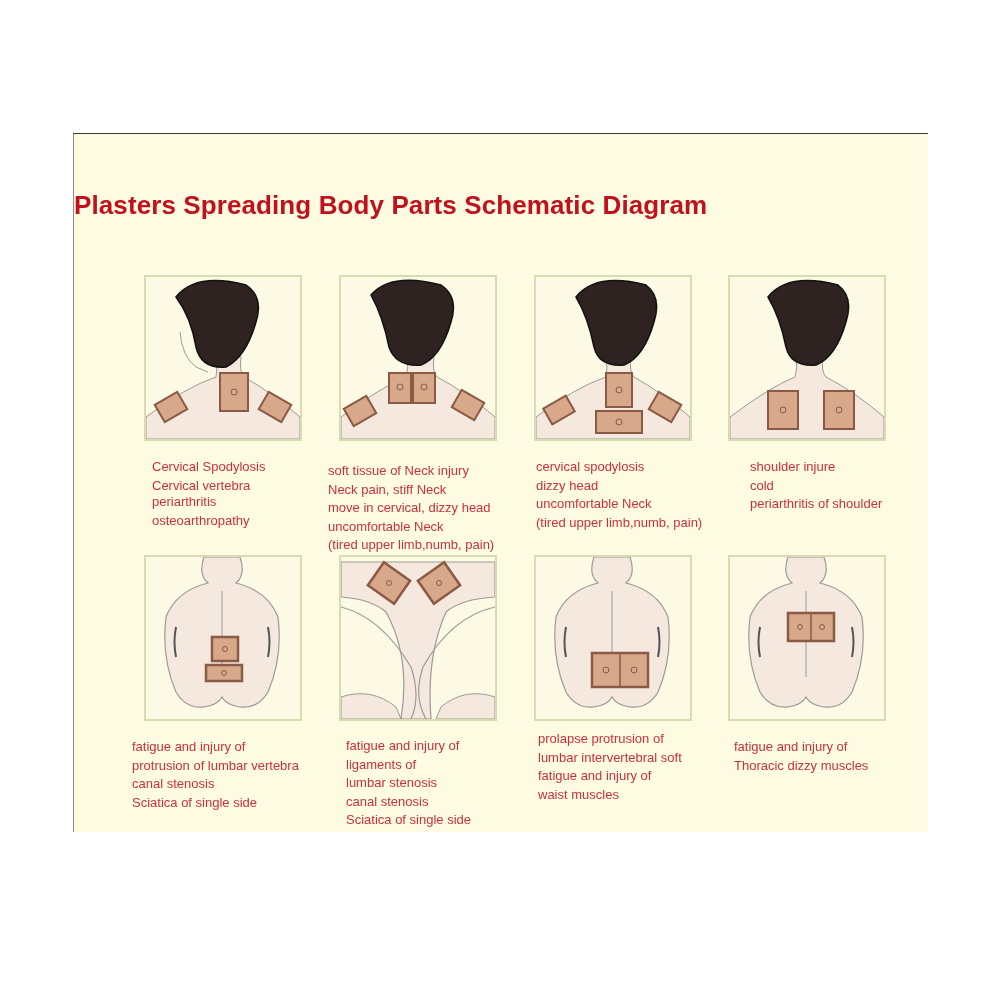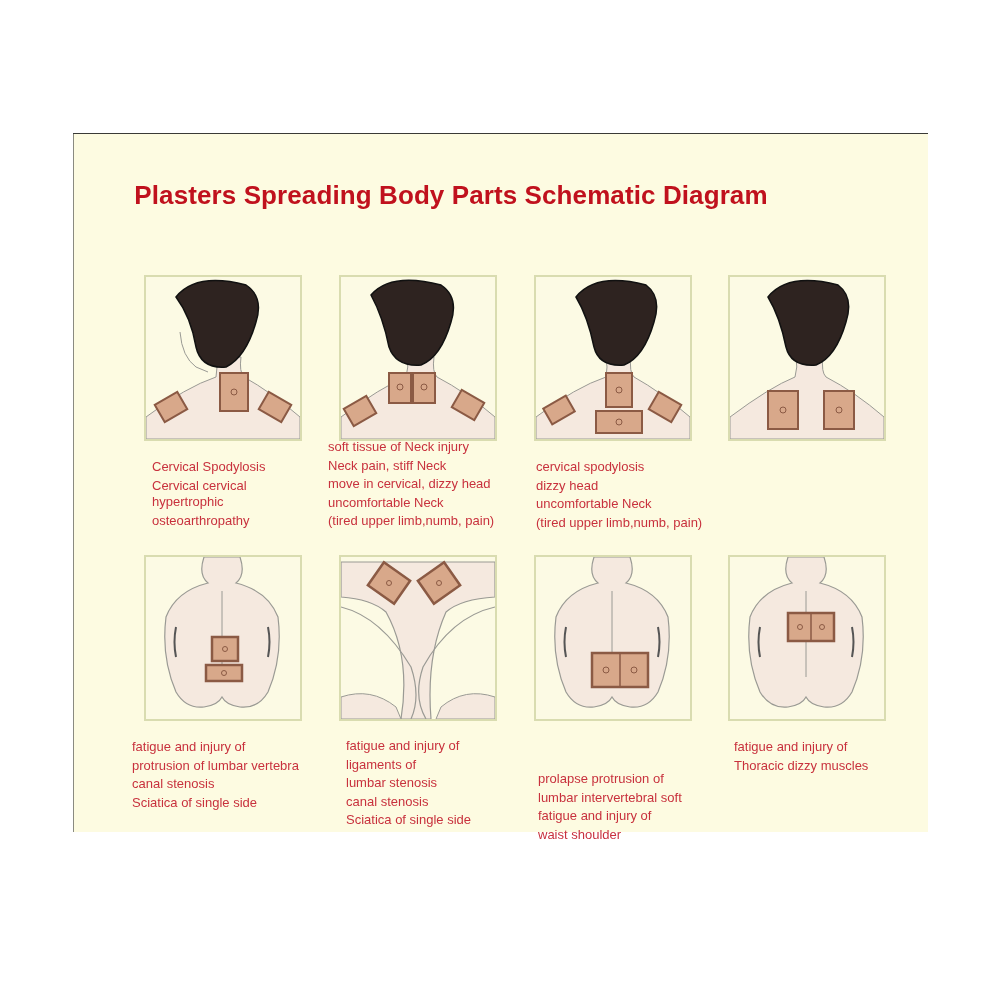--- a/index.html
+++ b/index.html
@@ -1,19 +1,19 @@
 <!DOCTYPE html>
 <html><head>
 <meta charset="utf-8">
 <style>
   html, body { margin:0; padding:0; }
   body { width:1001px; height:1001px; background:#ffffff; position:relative; overflow:hidden; font-family:"Liberation Sans", sans-serif; }
   .sheet { position:absolute; left:73px; top:134px; width:854px; height:698px; background:#fdfbe1; border-left:1px solid #8a8a80; }
   .sheet-topline { position:absolute; left:73px; top:133px; width:855px; height:2px; background:#3a3a36; }
-  .title { position:absolute; left:0; width:754px; top:46px; text-align:center; color:#c0111d; font-weight:bold; font-size:26px; letter-spacing:0.1px; }
+  .title { position:absolute; left:0; width:754px; top:56px; color:#c0111d; font-weight:bold; font-size:26px; letter-spacing:0.1px; }
   .panel { position:absolute; width:158px; height:166px; box-sizing:border-box; border:2px solid #d9dcb0; background:#fcfae4; overflow:hidden; }
   .panel svg { position:absolute; left:0; top:0; width:154px; height:162px; }
   .caption { position:absolute; color:#c8313d; font-size:13px; line-height:18.5px; white-space:nowrap; }
   .caption div { margin:0; }
 </style>
 </head>
 <body>
 
 <div class="sheet-topline"></div>
 <div class="sheet">
@@ -68,36 +68,41 @@
         <rect x="38" y="114" width="30" height="38"></rect>
         <rect x="94" y="114" width="30" height="38"></rect>
       </g>
       <circle cx="53" cy="133" r="3" fill="none" stroke="#8b5a44"></circle>
       <circle cx="109" cy="133" r="3" fill="none" stroke="#8b5a44"></circle>
     </svg>
   </div>
 
   <div class="caption" style="left:78px;top:324px;">
     <div>Cervical Spodylosis</div>
-    <div>Cervical cervical</div>
-    <div style="margin-top:-2px">hypertrophic</div>
+    <div>Cervical vertebra</div>
+    <div style="margin-top:-2px">periarthritis</div>
     <div>osteoarthropathy</div>
   </div>
-  <div class="caption" style="left:254px;top:304px;">
+  <div class="caption" style="left:254px;top:328px;">
     <div>soft tissue of Neck injury</div>
     <div>Neck pain, stiff Neck</div>
     <div>move in cervical, dizzy head</div>
     <div>uncomfortable Neck</div>
     <div>(tired upper limb,numb, pain)</div>
   </div>
   <div class="caption" style="left:462px;top:324px;">
     <div>cervical spodylosis</div>
     <div>dizzy head</div>
     <div>uncomfortable Neck</div>
     <div>(tired upper limb,numb, pain)</div>
+  </div>
+  <div class="caption" style="left:676px;top:324px;">
+    <div>shoulder injure</div>
+    <div>cold</div>
+    <div>periarthritis of shoulder</div>
   </div>
 
   <div class="panel" style="left:70px;top:421px;">
     <svg viewBox="0 0 154 162">
       <path d="M58 0 Q52 18 62 26 Q30 34 20 60 Q15 100 30 135 Q40 152 58 150 Q72 148 76 140 Q80 148 94 150 Q112 152 122 135 Q137 100 132 60 Q122 34 90 26 Q100 18 94 0 Z" fill="#f5e9df" stroke="#9a9a94" stroke-width="1.2"></path>
       <line x1="76" y1="34" x2="76" y2="120" stroke="#9a9a94" stroke-width="1"></line>
       <path d="M30 70 Q27 85 30 100" stroke="#555" stroke-width="2" fill="none"></path>
       <path d="M122 70 Q125 85 122 100" stroke="#555" stroke-width="2" fill="none"></path>
       <g fill="#d8a88a" stroke="#8b5a44" stroke-width="2.5">
         <rect x="66" y="80" width="26" height="24"></rect>
@@ -157,23 +162,23 @@
     <div>canal stenosis</div>
     <div>Sciatica of single side</div>
   </div>
   <div class="caption" style="left:272px;top:603px;">
     <div>fatigue and injury of</div>
     <div>ligaments of</div>
     <div>lumbar stenosis</div>
     <div>canal stenosis</div>
     <div>Sciatica of single side</div>
   </div>
-  <div class="caption" style="left:464px;top:636px;">
+  <div class="caption" style="left:464px;top:596px;">
     <div>prolapse protrusion of</div>
     <div>lumbar intervertebral soft</div>
     <div>fatigue and injury of</div>
-    <div>waist shoulder</div>
+    <div>waist muscles</div>
   </div>
   <div class="caption" style="left:660px;top:604px;">
     <div>fatigue and injury of</div>
     <div>Thoracic dizzy muscles</div>
   </div>
 </div>
 
 </body></html>

